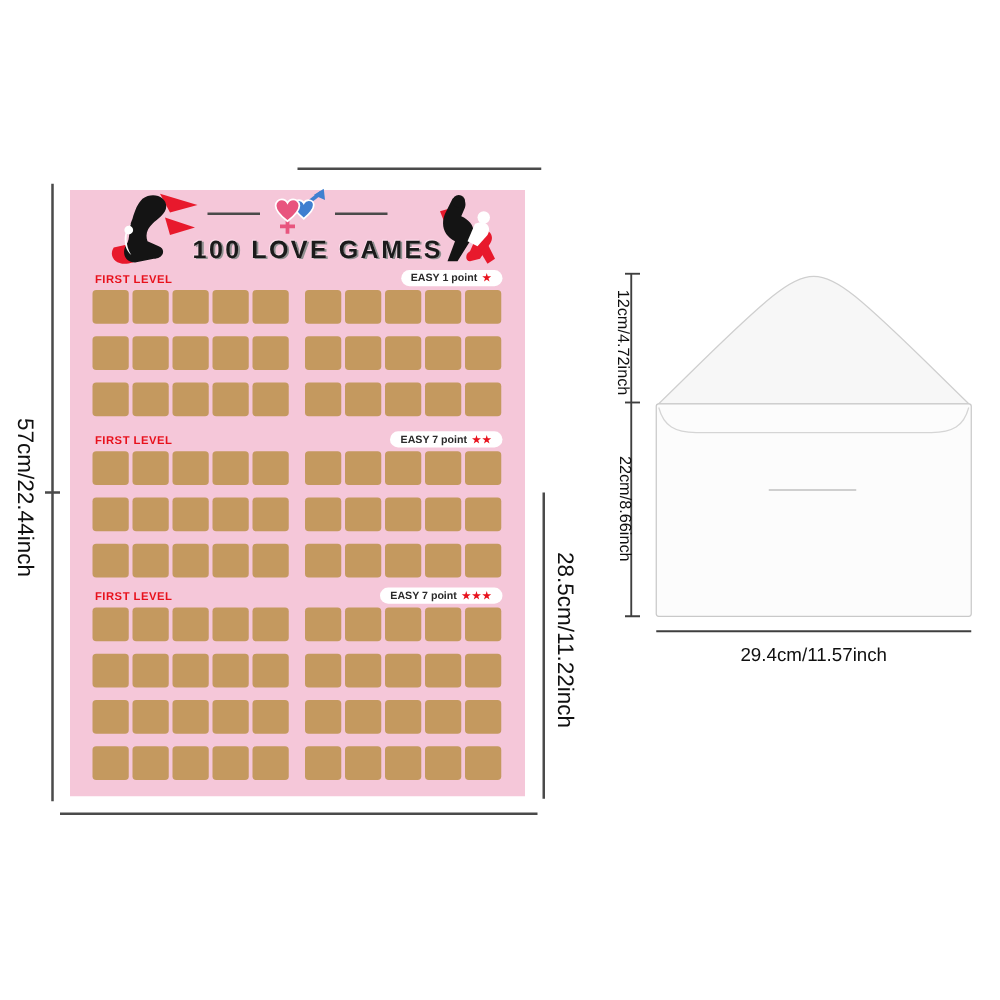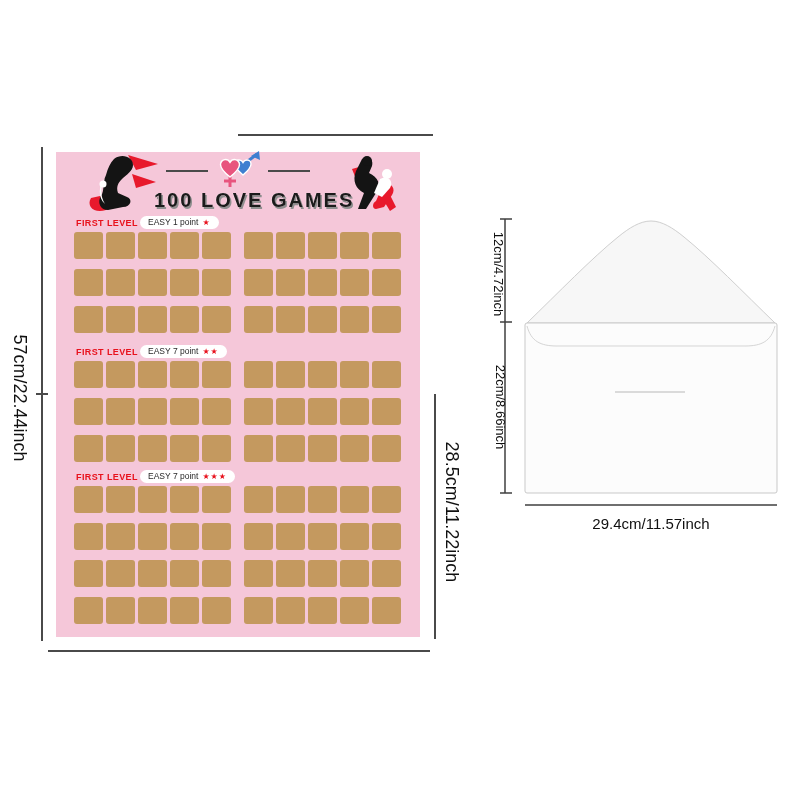--- a/index.html
+++ b/index.html
@@ -17,30 +17,30 @@
   .figure-right { position:absolute; right:10px; top:3px; }
   .header-center { position:absolute; left:98px; right:98px; top:2px; text-align:center; }
   .emblem-row { display:flex; align-items:center; justify-content:center; gap:7px; height:34px; }
   .emblem-line { width:42px; height:2px; background:#4a4a4a; }
   .poster-title {
     font-size:20px; font-weight:800; letter-spacing:2px; color:#1b1b1b;
     white-space:nowrap; margin-top:1px;
     text-shadow:-0.5px -0.5px 0 #ffe3ee, 1.5px 1.5px 0 #8f8f8f;
   }
   .sections { padding:0 18px; }
-  .section-label-row { display:flex; align-items:center; margin:12px 0 3px 0; height:13px; }
+  .section-label-row { display:flex; align-items:center; margin:12px 0 3px 0; height:13px;justify-content:space-between; }
   .section:first-child .section-label-row { margin-top:2px; }
   .section-3 .section-label-row { margin-top:8px; }
   .level-label {
     color:var(--accent-red,#e8111c); font-size:9px; font-weight:bold;
     letter-spacing:0.4px; width:64px; margin-left:2px; white-space:nowrap;
   }
   .difficulty-badge {
     background:#ffffff; border-radius:8px; padding:1px 8px 2px 8px;
-    font-size:8.5px; font-weight:normal; color:#2a2a2a;
+    font-size:8.5px; font-weight:bold; color:#2a2a2a;
     display:inline-flex; align-items:center; gap:4px; white-space:nowrap;
   }
   .badge-stars { color:var(--accent-red,#e8111c); font-size:8px; letter-spacing:1px; }
   .scratch-grid { display:flex; flex-direction:column; gap:10px; }
   .srow { display:flex; gap:13px; }
   .sgroup { display:flex; gap:3px; }
   .square { width:29px; height:27px; background:var(--square-color,#c4995f); border-radius:3px; }
   
   .dim-line { position:absolute; background:#4a4a4a; }
   .dim-text { position:absolute; font-size:18px; color:#101010; text-align:center; white-space:nowrap; }

